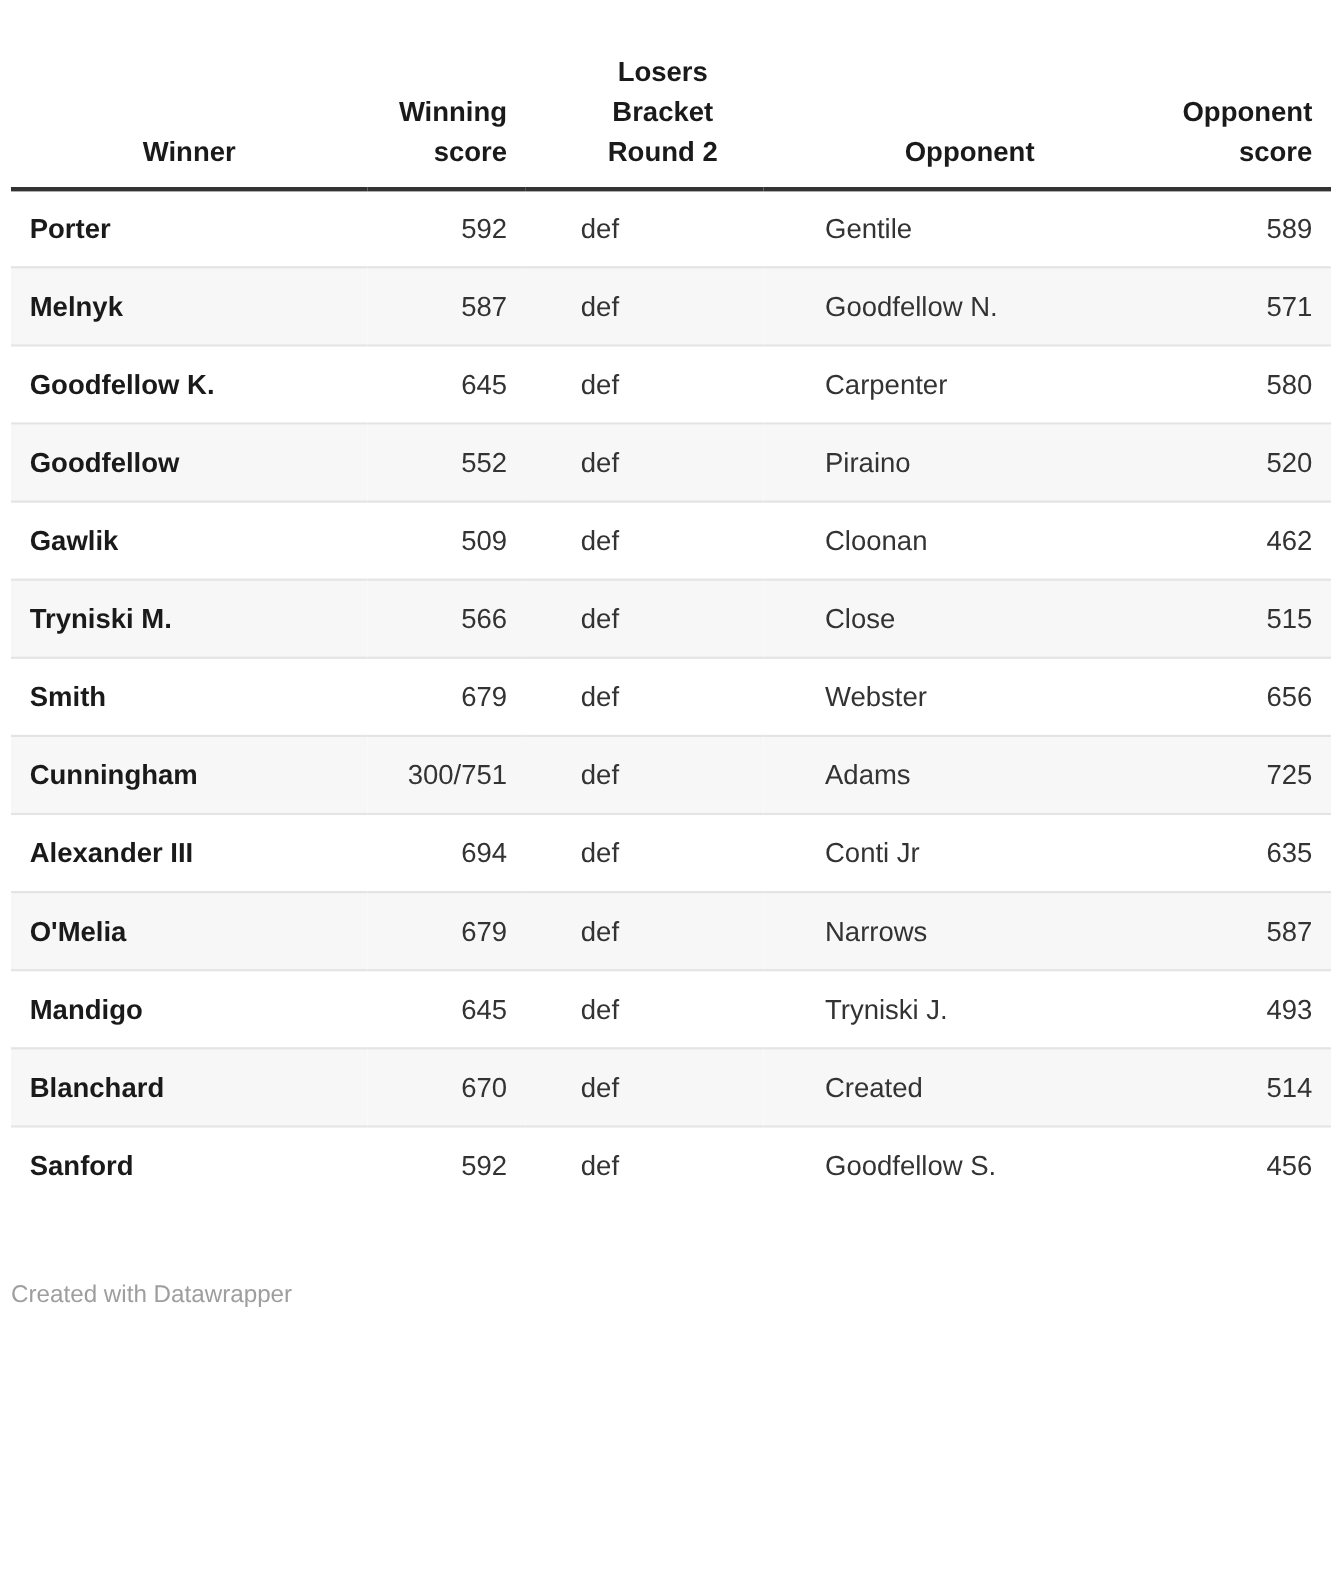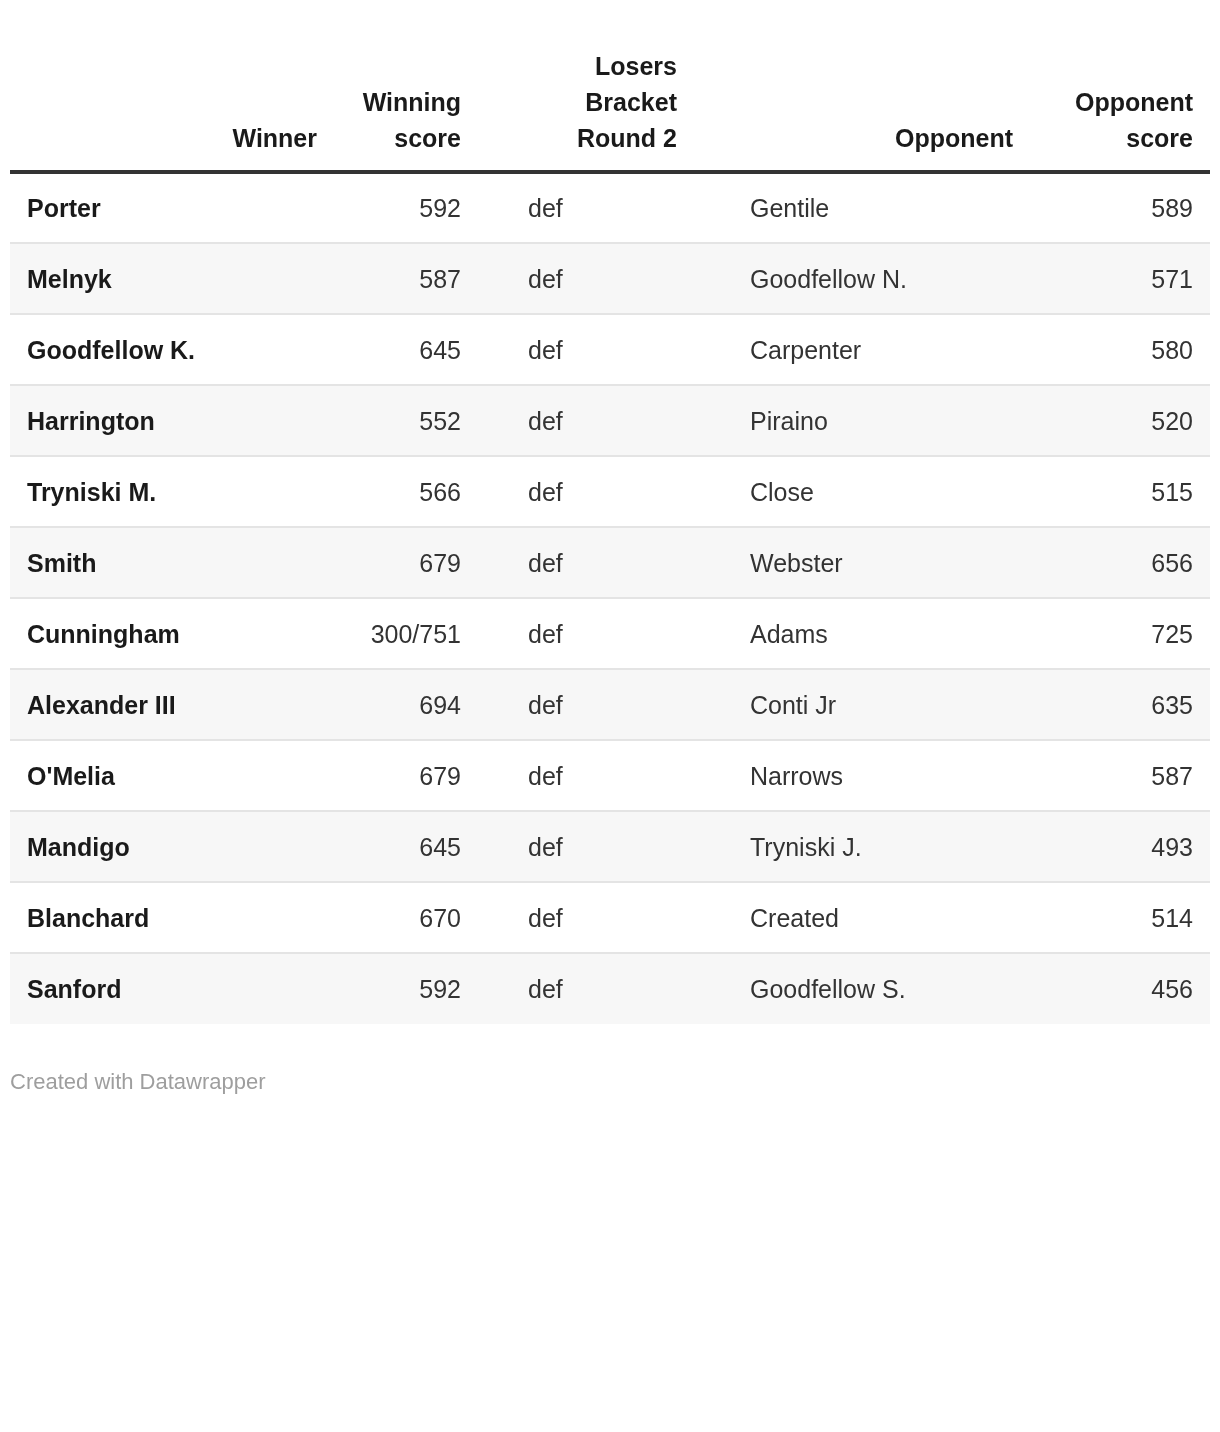--- a/index.html
+++ b/index.html
@@ -30,40 +30,40 @@
     table-layout: fixed;
   }
   thead th {
     vertical-align: bottom;
     padding: 48px 17px 14px 17px;
     border-bottom: 4px solid var(--header-rule);
     font-size: 25px;
     line-height: 36px;
     font-weight: 700;
     color: var(--emphasis-text);
-    text-align: right;
+    text-align: center;
   }
   tbody td {
     height: 71px;
     padding: 0 17px;
     font-size: 25px;
     line-height: 36px;
     color: var(--body-text);
     text-align: left;
     white-space: nowrap;
     overflow: hidden;
   }
   tbody tr + tr td { border-top: 2px solid var(--row-divider); }
   tbody tr:nth-child(even) { background: var(--row-stripe); }
   .align-right { text-align: right; margin-top: 37px; }
   th.col-bracket, td.col-bracket { padding-left: 50px; }
   th.col-opponent, td.col-opponent { padding-left: 56px; }
   td.winner-cell { font-weight: 700; color: var(--emphasis-text); }
   .credit {
-    margin-top: 44px;
+    margin-top: 68px;
     font-size: 22px;
     line-height: 28px;
     color: var(--credit-text);
   }
 </style>
 </head>
 <body>
 
 <div class="page">
 
@@ -103,29 +103,36 @@
 
   <tr>
     <td class="winner-cell col-winner">Goodfellow K.</td>
     <td class="col-winning-score align-right">645</td>
     <td class="col-bracket">def</td>
     <td class="col-opponent">Carpenter</td>
     <td class="col-opponent-score align-right">580</td>
   </tr>
 
   <tr>
-    <td class="winner-cell col-winner">Harrington</td>
+    <td class="winner-cell col-winner">Goodfellow</td>
     <td class="col-winning-score align-right">552</td>
     <td class="col-bracket">def</td>
     <td class="col-opponent">Piraino</td>
     <td class="col-opponent-score align-right">520</td>
   </tr>
 
 
 
+  <tr>
+    <td class="winner-cell col-winner">Gawlik</td>
+    <td class="col-winning-score align-right">509</td>
+    <td class="col-bracket">def</td>
+    <td class="col-opponent">Cloonan</td>
+    <td class="col-opponent-score align-right">462</td>
+  </tr>
 
   <tr>
     <td class="winner-cell col-winner">Tryniski M.</td>
     <td class="col-winning-score align-right">566</td>
     <td class="col-bracket">def</td>
     <td class="col-opponent">Close</td>
     <td class="col-opponent-score align-right">515</td>
   </tr>
 
   <tr>

